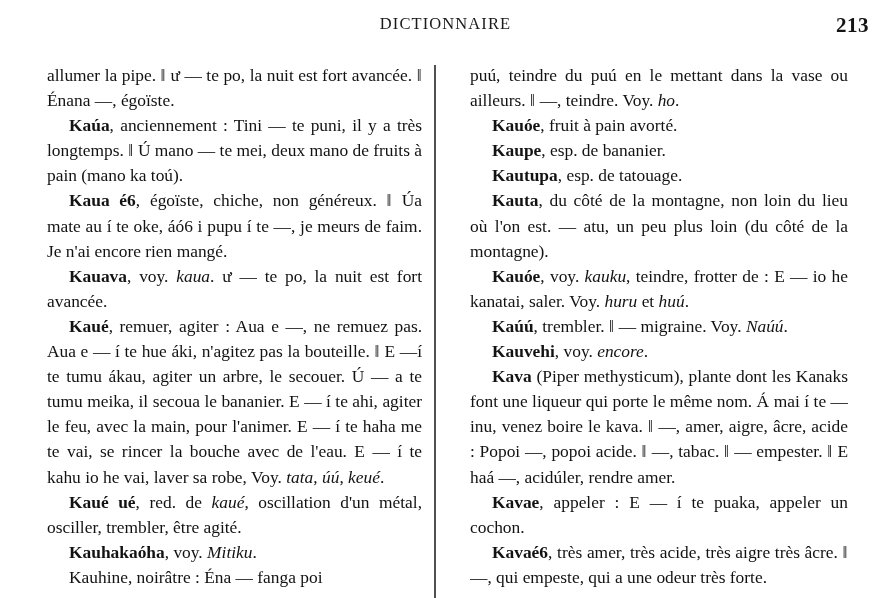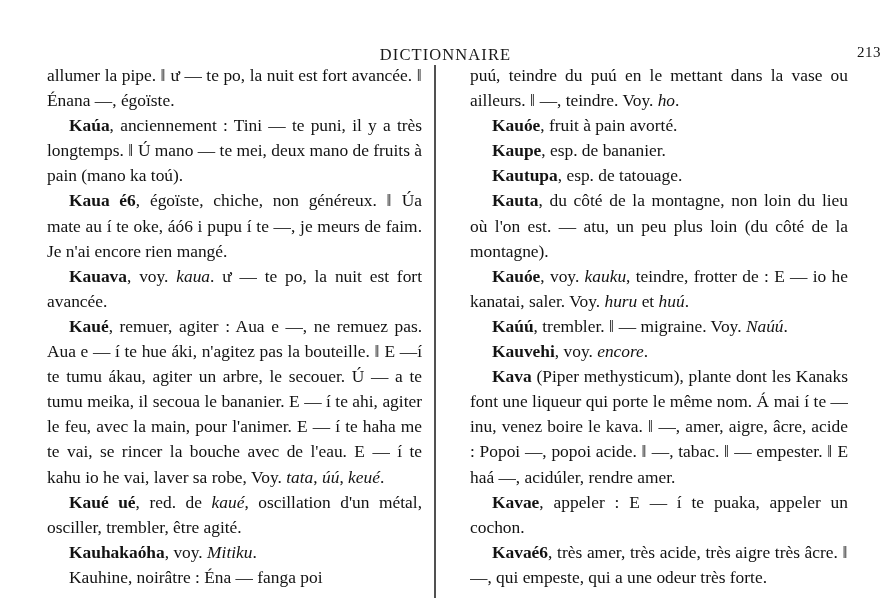--- a/index.html
+++ b/index.html
@@ -22,37 +22,36 @@
     width: 891px;
     height: 598px;
   }
 
   
   .running-head {
     position: absolute;
     left: 0; top: 14px;
     width: 891px;
     height: 24px;
-    margin-top: 31px;
   }
   .head-title {
     position: absolute;
     left: 0; top: 0;
     width: 891px;
     text-align: center;
     font-size: 16.5px;
     letter-spacing: 1.1px;
     font-weight: 400;
     color: #1a1a1a;
   }
   .head-folio {
     position: absolute;
-    right: 10px; top: -1px;
-    font-size: 15px;
-    font-weight: 400;
+    right: 22px; top: -1px;
+    font-size: 21px;
+    font-weight: 700;
     letter-spacing: 0.5px;
     color: #141414;
   }
 
   
   .columns {
     position: absolute;
     left: 0; top: 63px;
     width: 891px;
     height: 550px;

